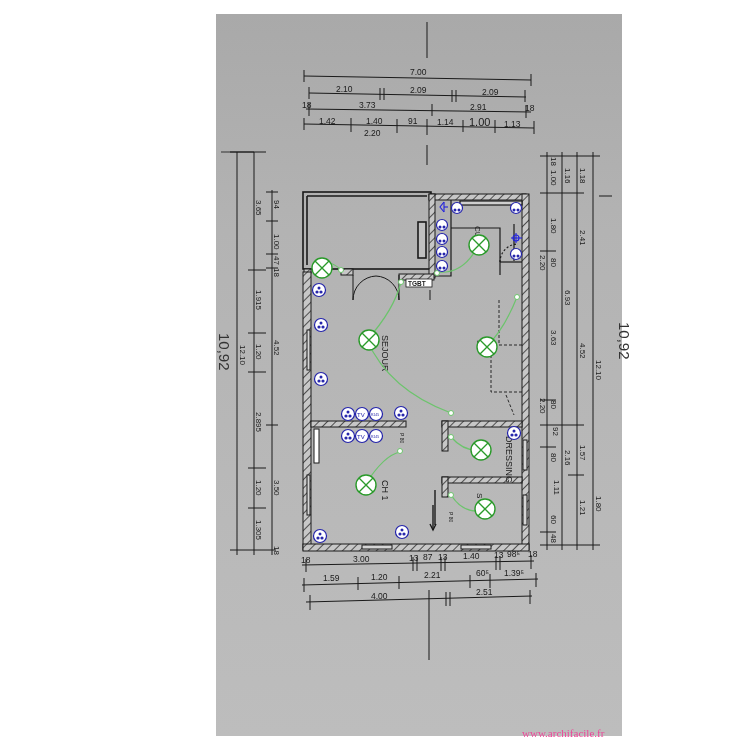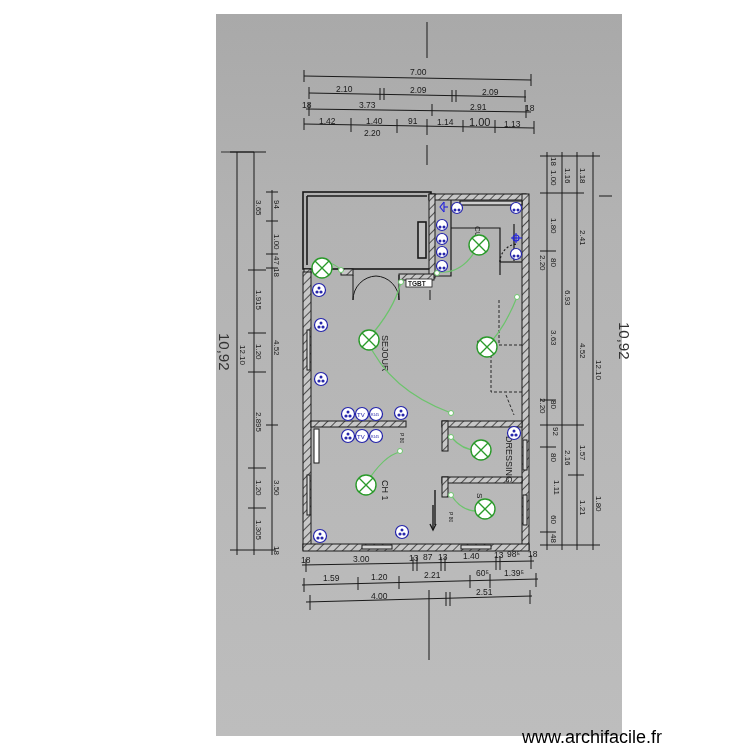--- a/index.html
+++ b/index.html
@@ -1,21 +1,21 @@
 <!DOCTYPE html>
 <html><head>
 <meta charset="utf-8">
 <style>
   html,body{margin:0;padding:0;background:#ffffff;}
   body{width:750px;height:750px;position:relative;overflow:hidden;font-family:"Liberation Sans",sans-serif;}
   #canvas{position:absolute;left:0;top:0;width:750px;height:750px;margin-left:44px;}
   .photo{position:absolute;left:172px;top:14px;width:406px;height:722px;
     background:linear-gradient(180deg,#a9a9a9 0%,#b3b3b3 30%,#b9b9b9 70%,#bdbdbd 100%);}
-  .watermark{position:absolute;left:478px;top:727px;font-size:18px;color:#000000;
-    font-family:Liberation Sans, sans-serif;}
+  .watermark{position:absolute;left:478px;top:727px;font-size:11px;color:#ec4899;
+    font-family:Liberation Serif, serif;}
   svg text{font-family:"Liberation Sans",sans-serif;}
 </style>
 </head>
 <body>
 
 <div id="canvas">
   <div class="photo"></div>
 
   <svg width="750" height="750" style="position:absolute;left:0;top:0">
     <defs>

